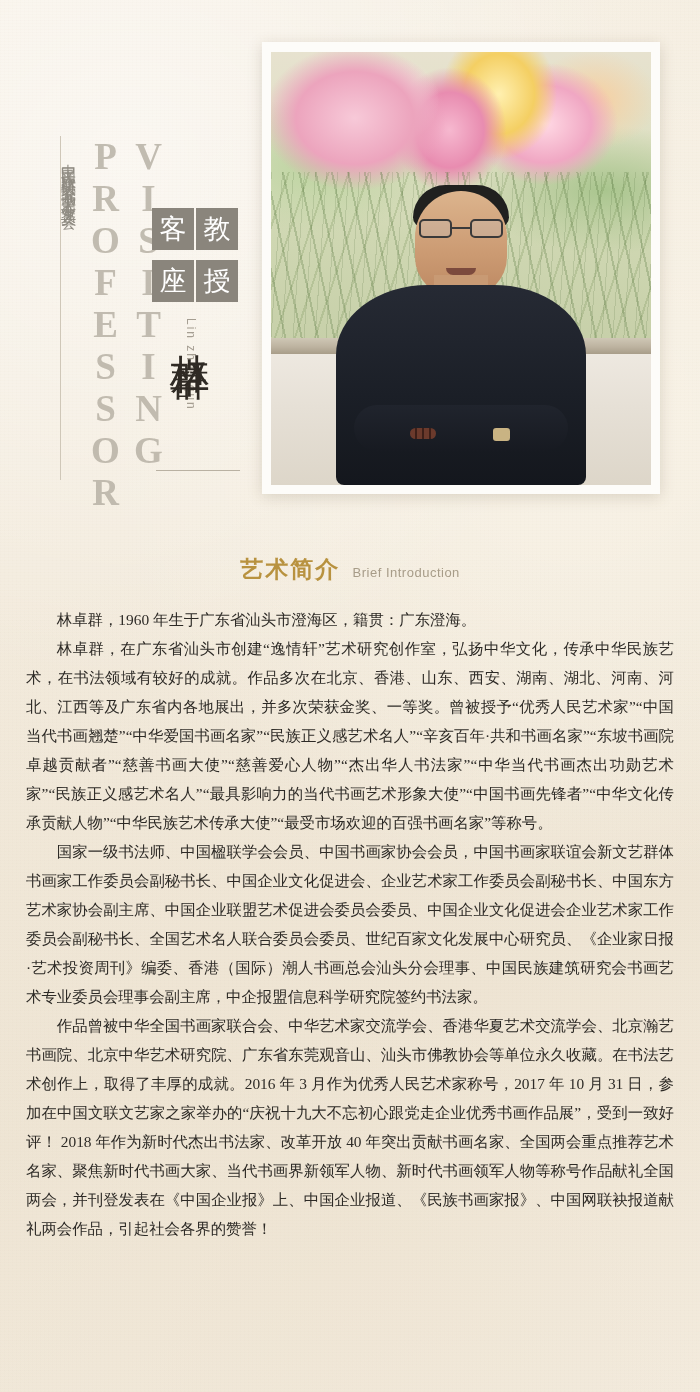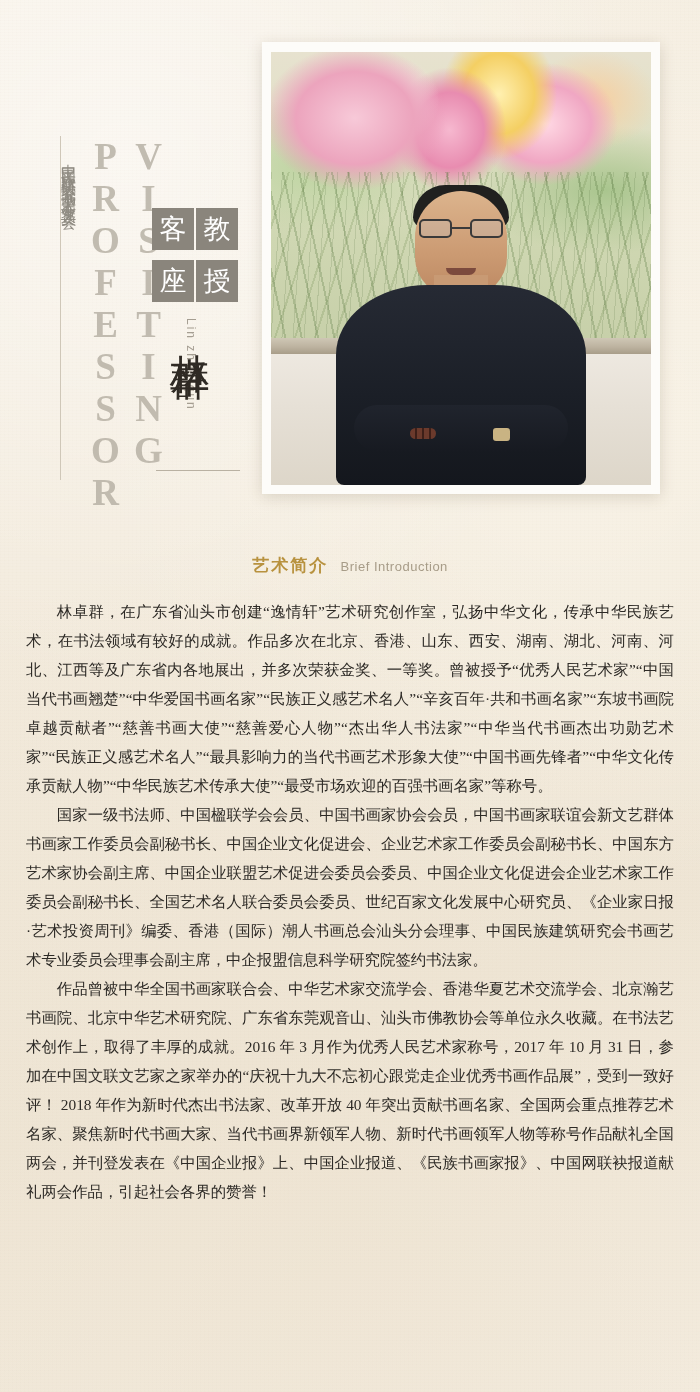--- a/index.html
+++ b/index.html
@@ -301,21 +301,21 @@
   }
 
   
   .section-head {
     position: relative;
     text-align: center;
     margin-top: 14px;
     padding-bottom: 6px;
   }
   .section-head .cn {
-    font-size: 17px;
+    font-size: 23px;
     font-weight: bold;
     color: #b8923f;
     letter-spacing: 2px;
     font-family: "Liberation Serif", serif;
   }
   .section-head .en {
     font-size: 13px;
     color: #a79c88;
     margin-left: 8px;
     letter-spacing: .5px;
@@ -386,16 +386,17 @@
     </div>
   </div>
 </div>
 
 <div class="section-head">
   <span class="cn">艺术简介</span>
   <span class="en">Brief Introduction</span>
 </div>
 
 <div class="body-text">
+  <p>林卓群，1960 年生于广东省汕头市澄海区，籍贯：广东澄海。</p>
   <p>林卓群，在广东省汕头市创建“逸情轩”艺术研究创作室，弘扬中华文化，传承中华民族艺术，在书法领域有较好的成就。作品多次在北京、香港、山东、西安、湖南、湖北、河南、河北、江西等及广东省内各地展出，并多次荣获金奖、一等奖。曾被授予“优秀人民艺术家”“中国当代书画翘楚”“中华爱国书画名家”“民族正义感艺术名人”“辛亥百年·共和书画名家”“东坡书画院卓越贡献者”“慈善书画大使”“慈善爱心人物”“杰出华人书法家”“中华当代书画杰出功勋艺术家”“民族正义感艺术名人”“最具影响力的当代书画艺术形象大使”“中国书画先锋者”“中华文化传承贡献人物”“中华民族艺术传承大使”“最受市场欢迎的百强书画名家”等称号。</p>
   <p>国家一级书法师、中国楹联学会会员、中国书画家协会会员，中国书画家联谊会新文艺群体书画家工作委员会副秘书长、中国企业文化促进会、企业艺术家工作委员会副秘书长、中国东方艺术家协会副主席、中国企业联盟艺术促进会委员会委员、中国企业文化促进会企业艺术家工作委员会副秘书长、全国艺术名人联合委员会委员、世纪百家文化发展中心研究员、《企业家日报·艺术投资周刊》编委、香港（国际）潮人书画总会汕头分会理事、中国民族建筑研究会书画艺术专业委员会理事会副主席，中企报盟信息科学研究院签约书法家。</p>
   <p>作品曾被中华全国书画家联合会、中华艺术家交流学会、香港华夏艺术交流学会、北京瀚艺书画院、北京中华艺术研究院、广东省东莞观音山、汕头市佛教协会等单位永久收藏。在书法艺术创作上，取得了丰厚的成就。2016 年 3 月作为优秀人民艺术家称号，2017 年 10 月 31 日，参加在中国文联文艺家之家举办的“庆祝十九大不忘初心跟党走企业优秀书画作品展”，受到一致好评！ 2018 年作为新时代杰出书法家、改革开放 40 年突出贡献书画名家、全国两会重点推荐艺术名家、聚焦新时代书画大家、当代书画界新领军人物、新时代书画领军人物等称号作品献礼全国两会，并刊登发表在《中国企业报》上、中国企业报道、《民族书画家报》、中国网联袂报道献礼两会作品，引起社会各界的赞誉！</p>
 </div>
 
 </body></html>

